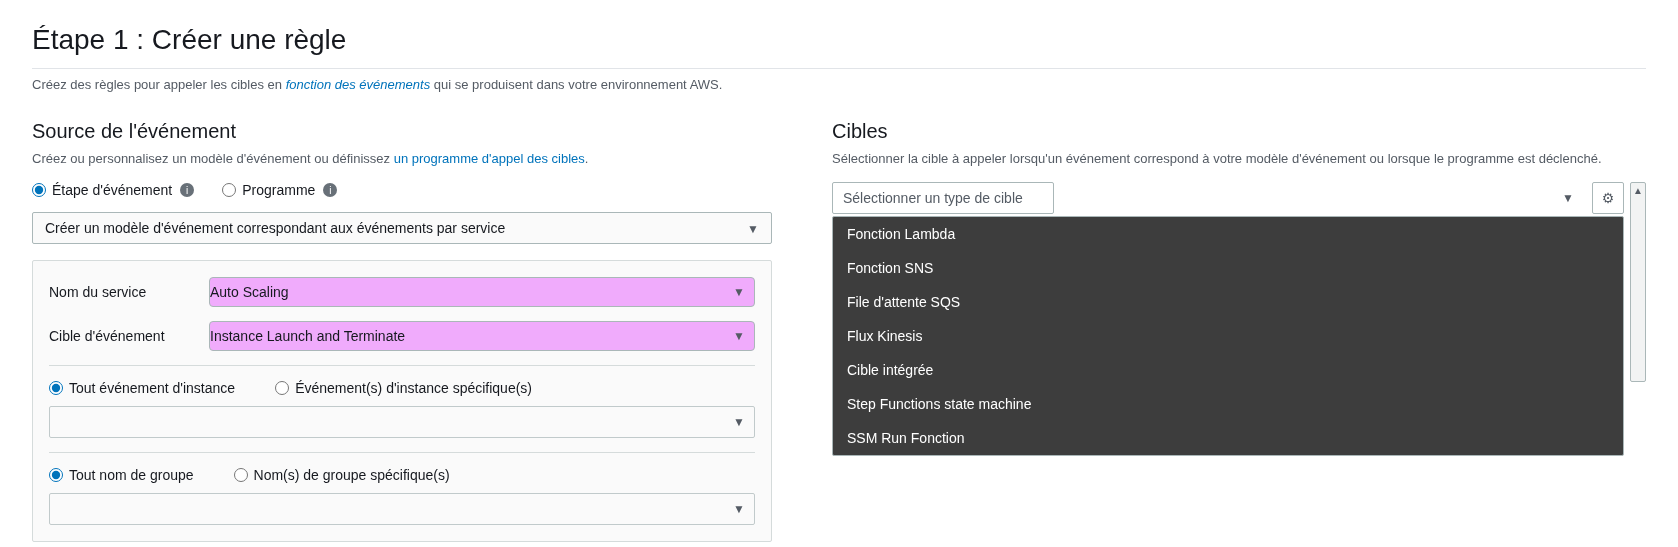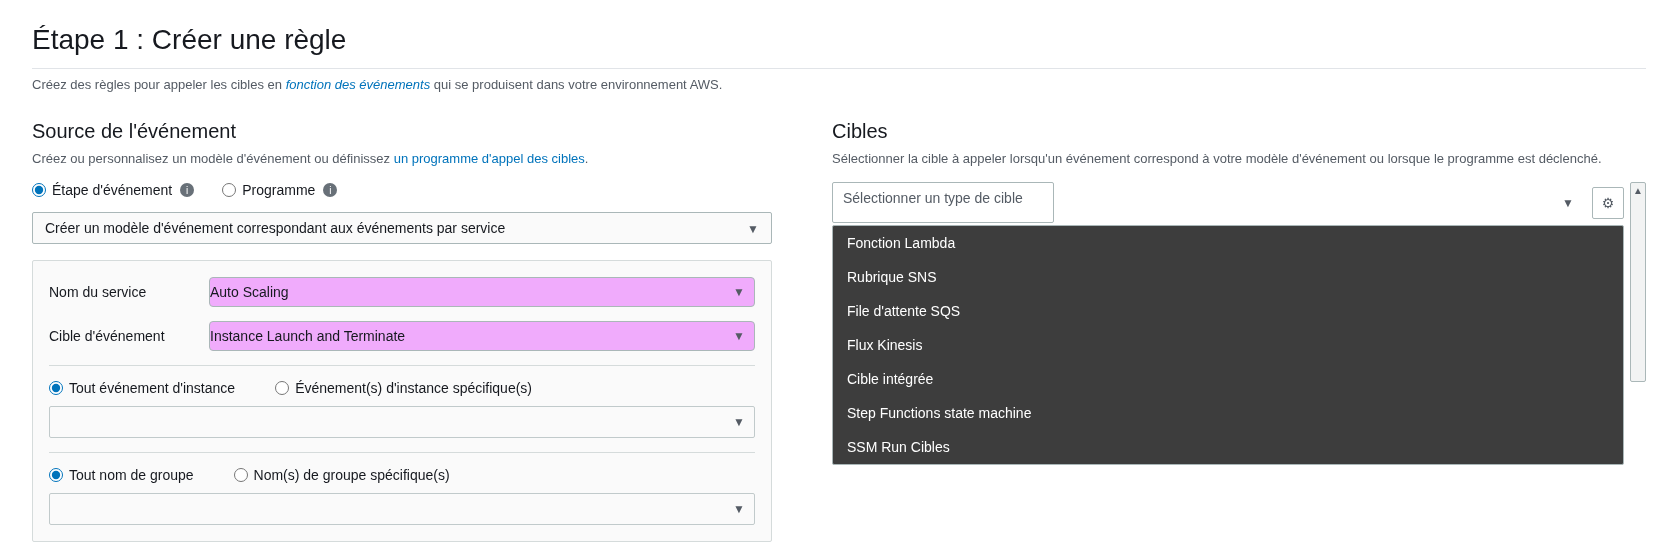--- a/index.html
+++ b/index.html
@@ -166,21 +166,21 @@
       display: flex;
       align-items: center;
       gap: 8px;
       margin-bottom: 0;
     }
     .target-dropdown {
       flex: 1;
       appearance: none;
       border: 1px solid #aab7b8;
       border-radius: 2px;
-      padding: 7px 30px 16px 10px;
+      padding: 7px 30px 7px 10px;
       background: #fff;
       font-size: 14px;
       color: #545b64;
       cursor: pointer;
       position: relative;
     }
     .target-select-wrap {
       flex: 1;
       position: relative;
     }
@@ -341,36 +341,36 @@
             <span class="select-arrow" style="position:absolute;right:10px;top:50%;transform:translateY(-50%);font-size:12px;color:#545b64;pointer-events:none;">▼</span>
           </div>
           <button class="gear-btn">⚙</button>
         </div>
 
         <div class="dropdown-menu">
           <div class="dropdown-item">
             <span>Fonction Lambda</span>
           </div>
           <div class="dropdown-item">
-            <span>Rubrique SNS</span>
+            <span>Fonction SNS</span>
           </div>
           <div class="dropdown-item">
             <span>File d'attente SQS</span>
           </div>
           <div class="dropdown-item">
             <span>Flux Kinesis</span>
           </div>
           <div class="dropdown-item">
             <span>Cible intégrée</span>
           </div>
           <div class="dropdown-item">
             <span>Step Functions state machine</span>
           </div>
           <div class="dropdown-item">
-            <span>SSM Run Cibles</span>
+            <span>SSM Run Fonction</span>
           </div>
         </div>
       </div>
 
       <div class="right-scroll">
         <span class="scroll-arrow">▲</span>
       </div>
     </div>
   </div>
 </div>

